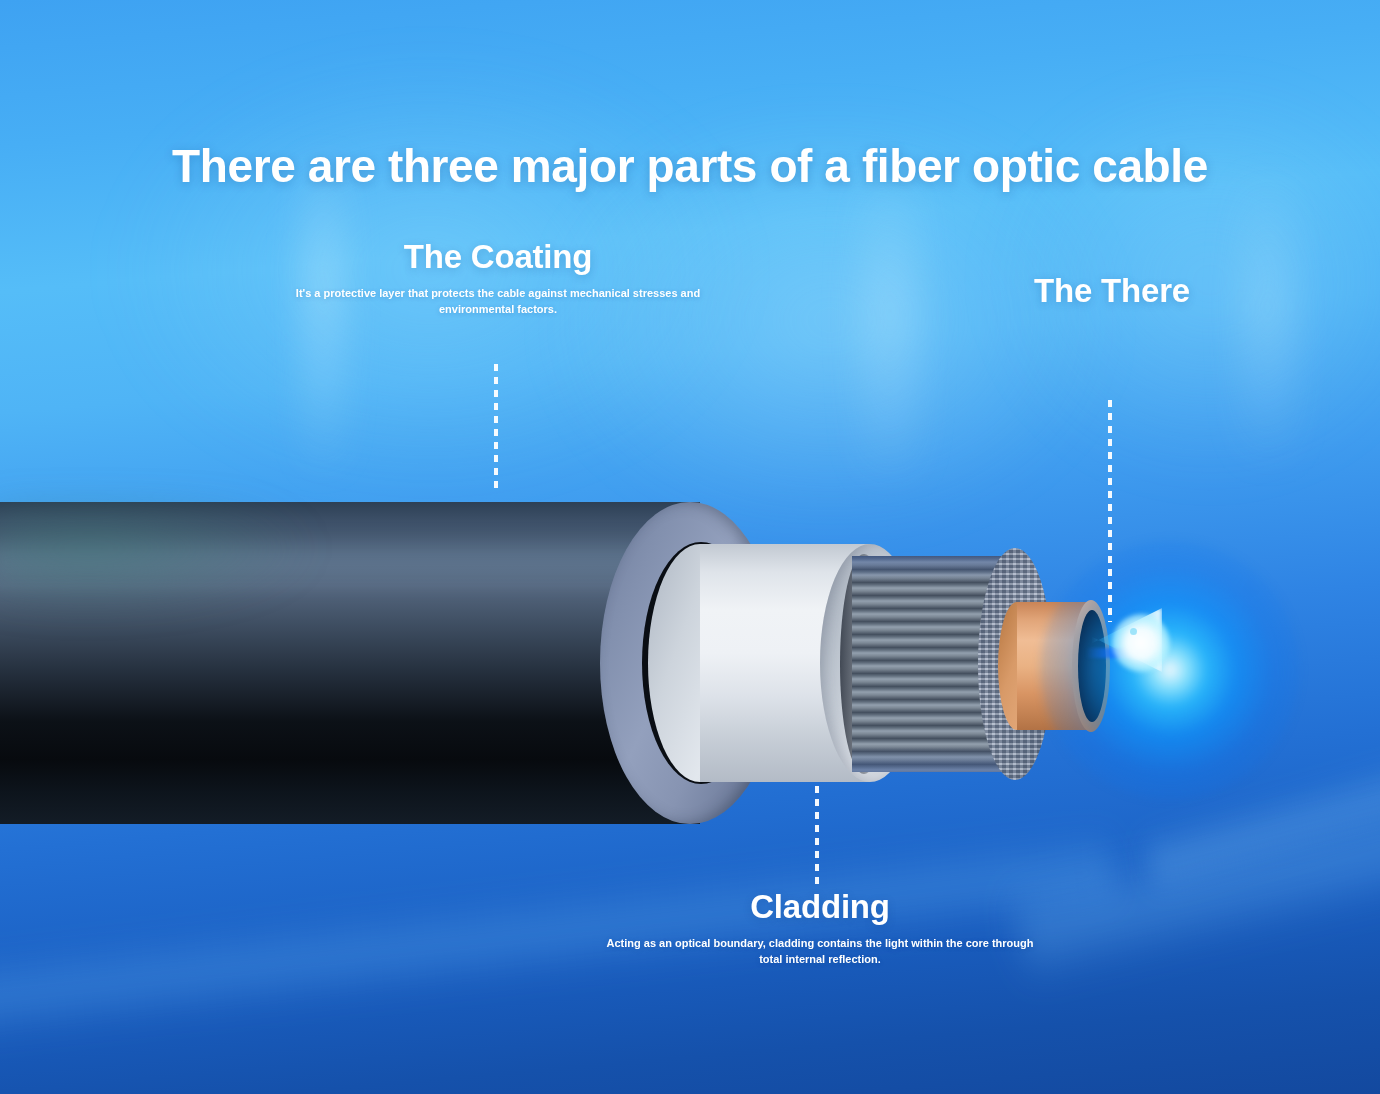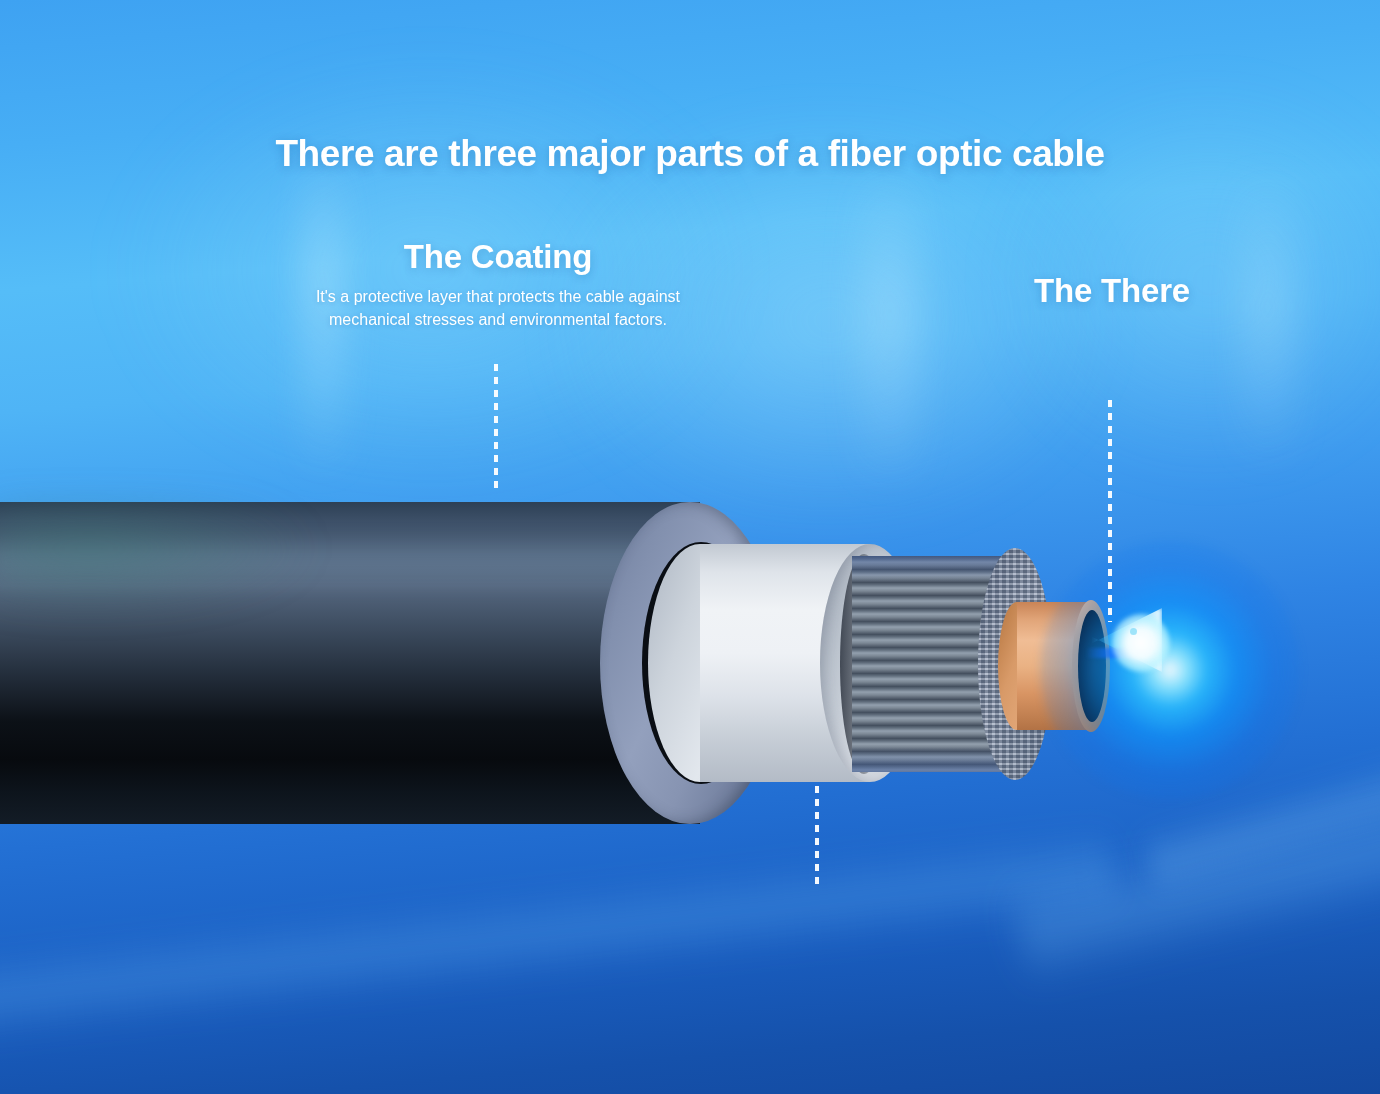--- a/index.html
+++ b/index.html
@@ -80,38 +80,38 @@
     background: linear-gradient(to bottom, rgba(150,215,255,0) 0%, rgba(150,215,255,0.22) 50%, rgba(150,215,255,0) 100%);
     filter: blur(12px);
   }
 
   
   .title {
     position: absolute;
     left: 0; right: 0; top: 108px;
     text-align: center;
     color: #ffffff;
-    font-size: 37px;
+    font-size: 46px;
     font-weight: bold;
     letter-spacing: -0.4px;
     text-shadow: 0 2px 10px rgba(10,60,130,0.25);
   }
 
   
   .callout { position: absolute; text-align: center; color: #ffffff; }
   .callout .head {
     font-size: 33px;
     font-weight: bold;
     letter-spacing: -0.2px;
     margin-bottom: 10px;
     text-shadow: 0 2px 8px rgba(10,60,130,0.22);
   }
   .callout .body {
-    font-size: 16px;
-    font-weight: normal;
+    font-size: 11px;
+    font-weight: bold;
     line-height: 1.42;
     text-shadow: 0 1px 5px rgba(10,60,130,0.22);
   }
 
   #callout-coating { left: 276px; top: 238px; width: 444px; }
   #callout-core    { left: 912px; top: 272px; width: 400px; }
   #callout-cladding{ left: 596px; top: 888px; width: 448px; }
 
   
   .leader {
@@ -401,15 +401,17 @@
   <div class="callout" id="callout-coating">
     <div class="head">The Coating</div>
     <div class="body">It's a protective layer that protects the cable against mechanical stresses and environmental factors.</div>
   </div>
 
   <div class="callout" id="callout-core">
     <div class="head">The There</div>
   </div>
 
   <div class="callout" id="callout-cladding">
+    <div class="head">Cladding</div>
+    <div class="body">Acting as an optical boundary, cladding contains the light within the core through total internal reflection.</div>
   </div>
 
 </div>
 
 </body></html>

